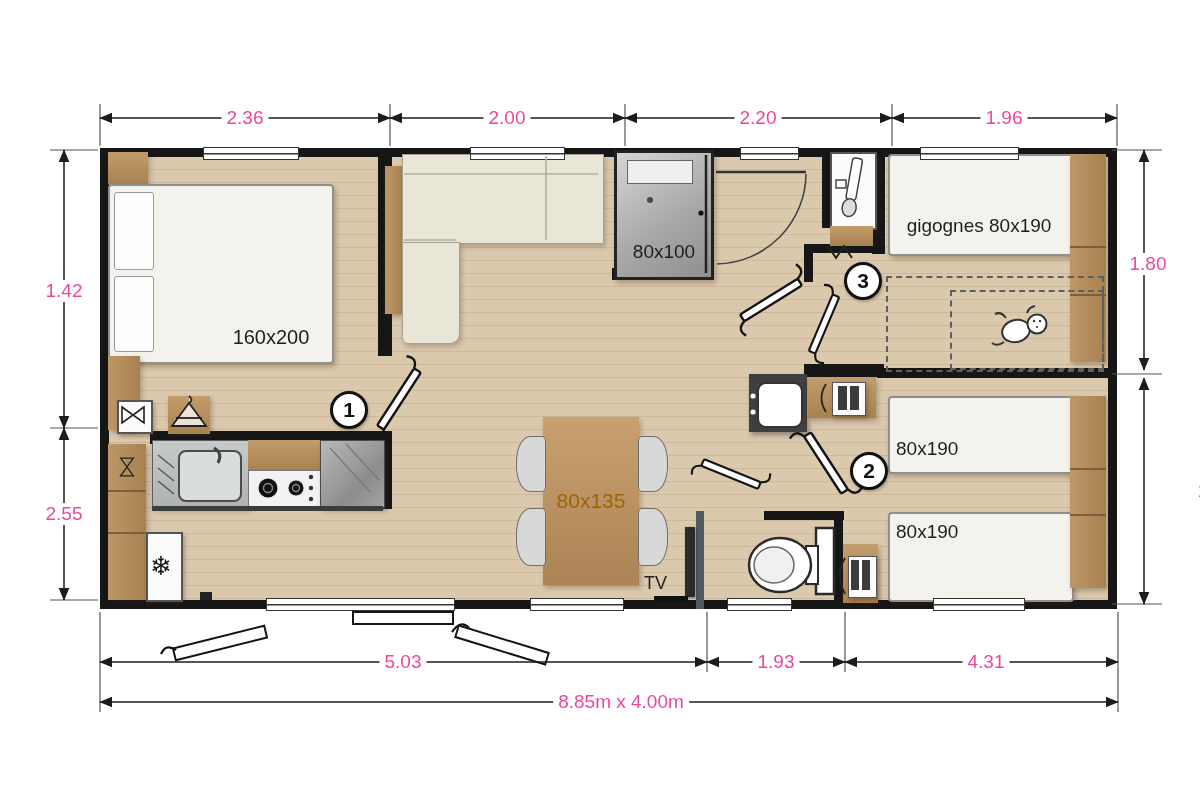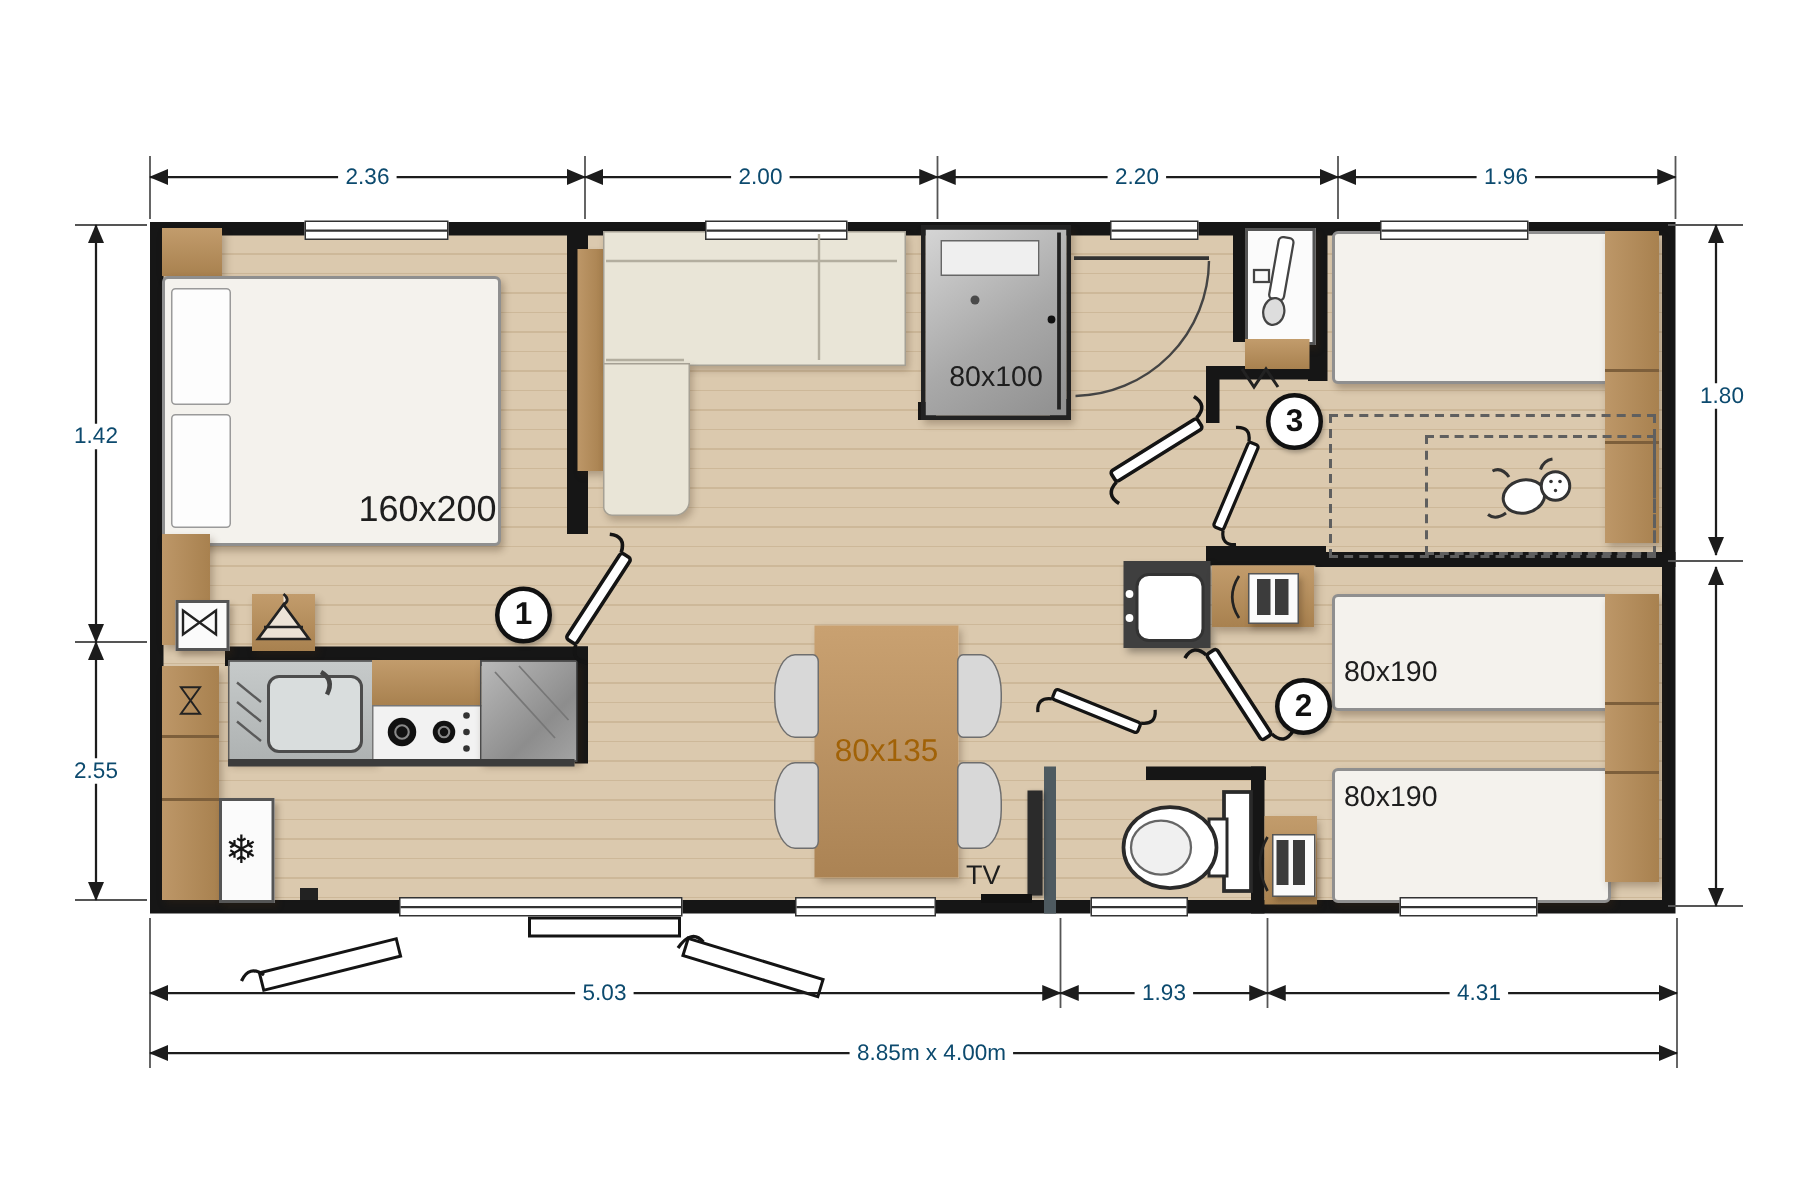--- a/index.html
+++ b/index.html
@@ -42,21 +42,21 @@
   .steel{position:absolute;background:linear-gradient(180deg,#c6caca,#aeb2b2);border:1.5px solid #5c5c5c;
          box-shadow:2px 3px 5px rgba(60,40,20,.3);}
   .bowl{position:absolute;background:#d9dddd;border:2px solid #4c4c4c;border-radius:8px;}
   .hob{position:absolute;background:#f2f2f2;border:1.5px solid #777;}
   .slab{position:absolute;background:linear-gradient(135deg,#b9b9b9 0%,#8d8d8d 65%,#a3a3a3 100%);
         border:1px solid #4a4a4a;box-shadow:2px 3px 5px rgba(60,40,20,.35);}
   
   .flabel{position:absolute;font-size:19px;color:#1e1e1e;white-space:nowrap;}
   .flabel.center{text-align:center;}
   .dim{position:absolute;transform:translate(-50%,-50%);background:#fff;padding:0 5px;
-       font-size:15px;color:#0c4a6e;white-space:nowrap;z-index:6;}
+       font-size:19px;color:#ec4899;white-space:nowrap;z-index:6;}
   .marker{position:absolute;width:32px;height:32px;border:3px solid #111;border-radius:50%;
           background:#fff;text-align:center;line-height:32px;font-size:21px;font-weight:bold;
           color:#111;z-index:5;box-shadow:1px 2px 3px rgba(0,0,0,.25);}
   .snow{position:absolute;font-size:26px;color:#141414;line-height:1;}
   svg.overlay{position:absolute;left:0;top:0;z-index:4;pointer-events:none;}
   .divline{position:absolute;background:#7d5f3b;}
 </style>
 </head>
 <body>
 
@@ -271,22 +271,23 @@
     <g stroke="#333" stroke-width="2" fill="#fff">
       <ellipse cx="1016" cy="331" rx="14" ry="11" transform="rotate(-14 1016 331)"></ellipse>
       <circle cx="1037" cy="324" r="9.5"></circle>
       <path d="M 1006 318 q -5 -7 -11 -4 M 1004 342 q -7 5 -12 1 M 1027 313 q 2 -6 8 -7" fill="none"></path>
       <circle cx="1034" cy="321" r="1.2" fill="#333" stroke="none"></circle>
       <circle cx="1040" cy="321" r="1.2" fill="#333" stroke="none"></circle>
       <circle cx="1037" cy="327" r="1.1" fill="#333" stroke="none"></circle>
     </g>
   </svg>
 
-  <div class="flabel center" style="left:225px;top:326px;width:120px;font-size:24px">160x200</div>
+  <div class="flabel center" style="left:211px;top:326px;width:120px;font-size:20px">160x200</div>
   <div class="flabel center" style="left:613px;top:241px;width:102px">80x100</div>
+  <div class="flabel center" style="left:888px;top:215px;width:182px">gigognes 80x190</div>
   <div class="flabel" style="left:896px;top:438px">80x190</div>
   <div class="flabel" style="left:896px;top:521px">80x190</div>
   <div class="flabel center" style="left:543px;top:489px;width:96px;font-size:21px;color:#a16207">80x135</div>
   <div class="flabel" style="left:644px;top:573px;font-size:18px">TV</div>
 
   <div class="dim" style="left:245px;top:118px">2.36</div>
   <div class="dim" style="left:507px;top:118px">2.00</div>
   <div class="dim" style="left:758px;top:118px">2.20</div>
   <div class="dim" style="left:1004px;top:118px">1.96</div>
   <div class="dim" style="left:64px;top:291px">1.42</div>

